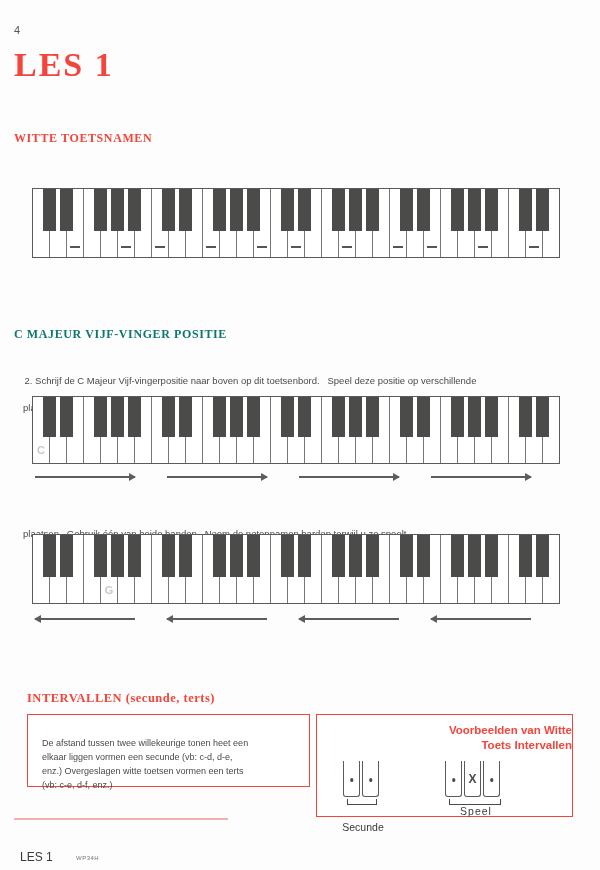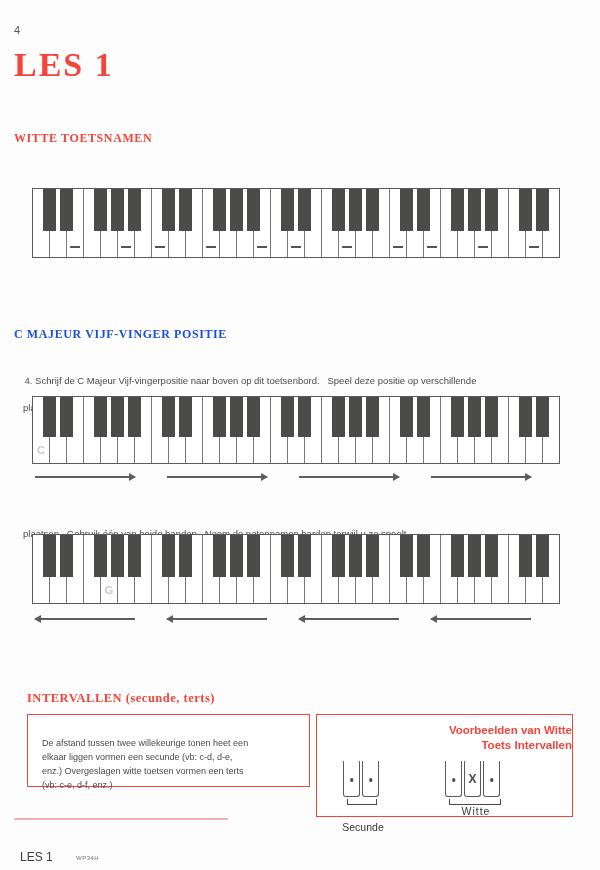--- a/index.html
+++ b/index.html
@@ -68,21 +68,21 @@
     line-height: 1;
   }
   .heading-cmajeur {
     position: absolute;
     left: 14px;
     top: 328px;
     font-family: "Liberation Serif", serif;
     font-weight: bold;
     font-size: 12px;
     letter-spacing: 0.6px;
-    color: #1d4ed8;
+    color: #0f766e;
     line-height: 1;
   }
   .heading-intervallen {
     position: absolute;
     left: 27px;
     top: 692px;
     font-family: "Liberation Serif", serif;
     font-weight: bold;
     font-size: 12.5px;
     letter-spacing: 0.5px;
@@ -423,21 +423,21 @@
         <div class="bkey" style="left: calc(83.871% - 6.5px);"></div>
         <div class="bkey" style="left: calc(87.0968% - 6.5px);"></div>
         <div class="bkey" style="left: calc(93.5484% - 6.5px);"></div>
         <div class="bkey" style="left: calc(96.7742% - 6.5px);"></div>
       </div>
   </div>
 
   <div class="heading-cmajeur">C MAJEUR VIJF-VINGER POSITIE</div>
 
   <div class="instruction" id="instr-2">
-    <span>4. Schrijf de C Majeur Vijf-vingerpositie naar boven op dit toetsenbord.   Speel deze positie op verschillende</span>
+    <span>2. Schrijf de C Majeur Vijf-vingerpositie naar boven op dit toetsenbord.   Speel deze positie op verschillende</span>
     <span class="ln2">plaatsen.  Gebruik één van beide handen.  Noem de notennamen hardop terwijl u ze speelt.</span>
   </div>
 
   <div class="keyboard" id="keyboard-2">
     <div class="white-keys">
         <div class="wkey">
           <div class="key-letter">C</div>
         </div>
         <div class="wkey"></div>
         <div class="wkey"></div>
@@ -607,21 +607,21 @@
           <span class="dot"></span>
         </div>
         <div class="mini-key">
           <span class="xmark">X</span>
         </div>
         <div class="mini-key">
           <span class="dot"></span>
         </div>
       </div>
     <div class="brace" id="brace-terts"></div>
-    <div class="mini-label" id="label-terts">Witte</div>
+    <div class="mini-label" id="label-terts">Speel</div>
   </div>
 
 
   <div class="footer-rule"></div>
   <div class="footer-les">LES 1</div>
   <div class="footer-code">WP34H</div>
 
 </div>
 
 </body></html>

